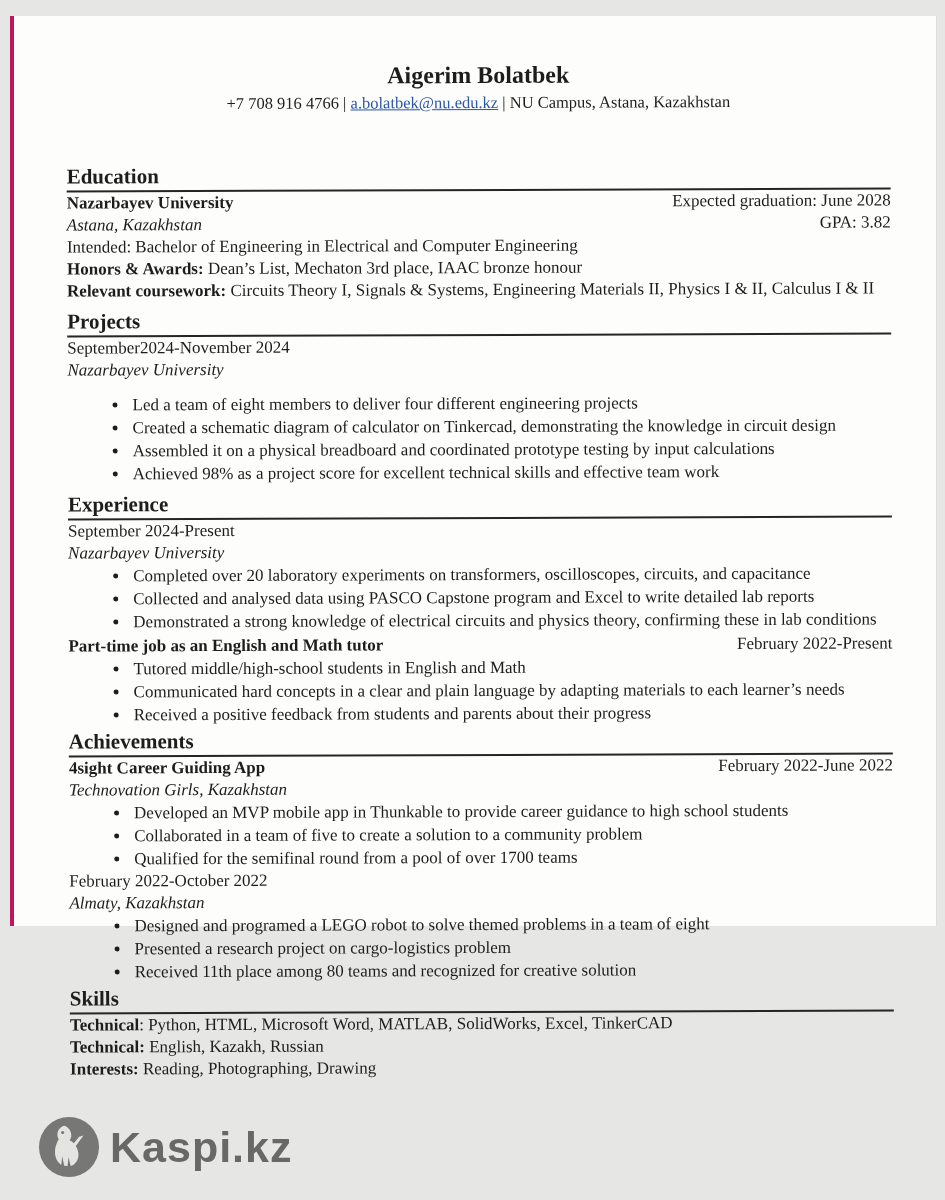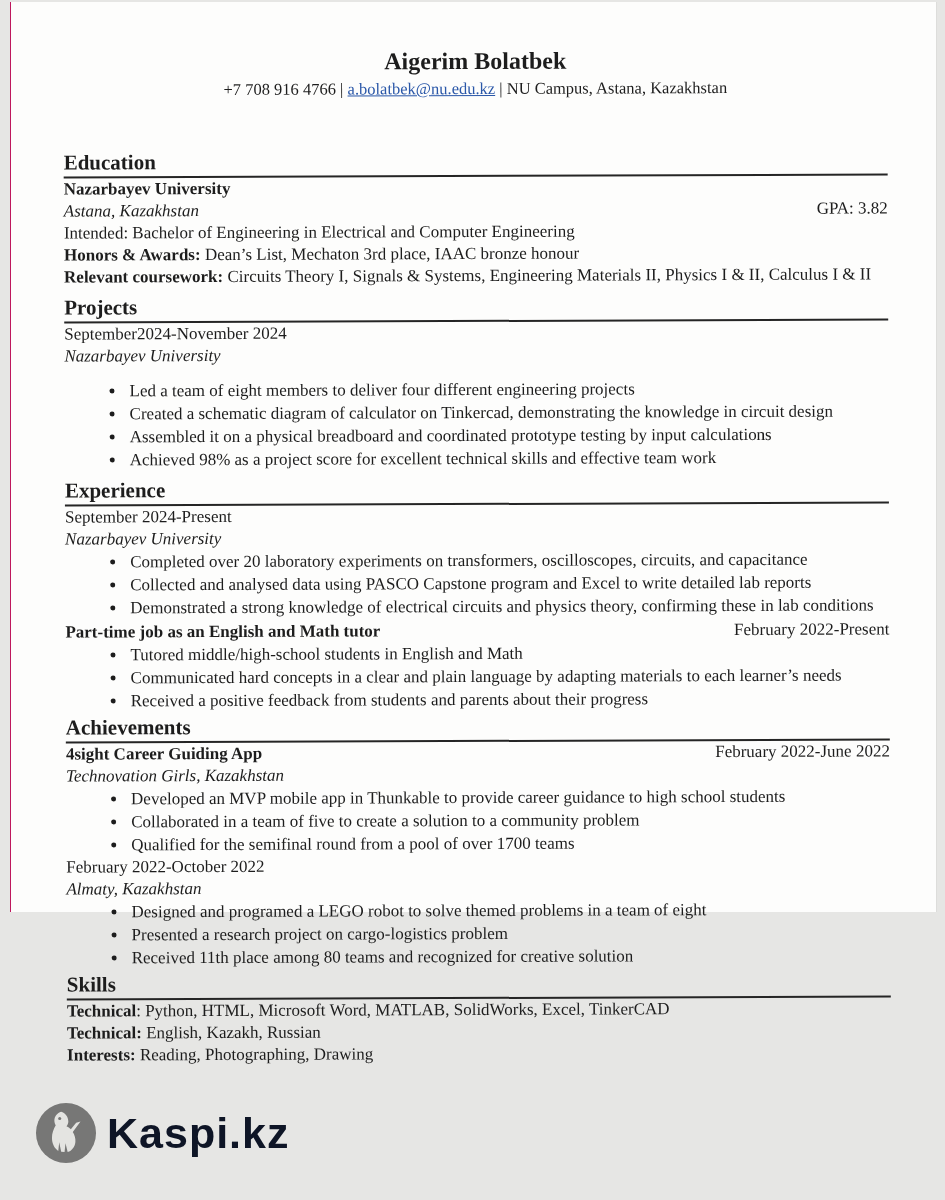--- a/index.html
+++ b/index.html
@@ -7,24 +7,24 @@
   body {
     width: 945px; height: 1200px;
     background: #e6e6e4;
     font-family: "Liberation Serif", "DejaVu Serif", serif;
     color: #1d1d1d;
     position: relative;
     overflow: hidden;
   }
   .sheet {
     position: absolute;
-    left: 10px; top: 2px;
+    left: 10px; top: 16px;
     width: 927px; height: 910px;
     background: #fdfdfc;
-    border-left: 1px solid #be185d;
+    border-left: 4px solid #be185d;
     border-right: 1px solid #dddddb;
   }
   .content {
     position: absolute;
     left: 52px; top: 0;
     width: 824px;
     padding-top: 44px;
     transform: rotate(-0.22deg);
     transform-origin: 50% 0;
     font-size: 17px;
@@ -89,39 +89,40 @@
     gap: 10px;
     mix-blend-mode: multiply;
     z-index: 5;
     pointer-events: none;
   }
   .wm-text {
     font-family: "Liberation Sans", "DejaVu Sans", sans-serif;
     font-weight: 800;
     font-size: 43px;
     letter-spacing: 1px;
-    color: #0f172a;
+    color: #737373;
     line-height: 62px;
   }
 </style>
 </head>
 <body>
 
 <div class="sheet">
   <div class="content">
 
     <div class="doc-header">
       <h1>Aigerim Bolatbek</h1>
       <div class="contact"><span>+7 708 916 4766</span><span> | </span><a>a.bolatbek@nu.edu.kz</a><span> | </span><span>NU Campus, Astana, Kazakhstan</span></div>
     </div>
 
     <div class="sec-education">
       <h2>Education</h2>
       <div class="row">
         <span class="etitle">Nazarbayev University</span>
+        <span class="edate">Expected graduation: June 2028</span>
       </div>
       <div class="row">
         <span class="org">Astana, Kazakhstan</span>
         <span class="edate">GPA: 3.82</span>
       </div>
       <div>Intended: Bachelor of Engineering in Electrical and Computer Engineering</div>
       <div><span class="lbl">Honors &amp; Awards:</span><span> Dean’s List, Mechaton 3rd place, IAAC bronze honour</span></div>
       <div><span class="lbl">Relevant coursework:</span><span> Circuits Theory I, Signals &amp; Systems, Engineering Materials II, Physics I &amp; II, Calculus I &amp; II</span></div>
     </div>
 

